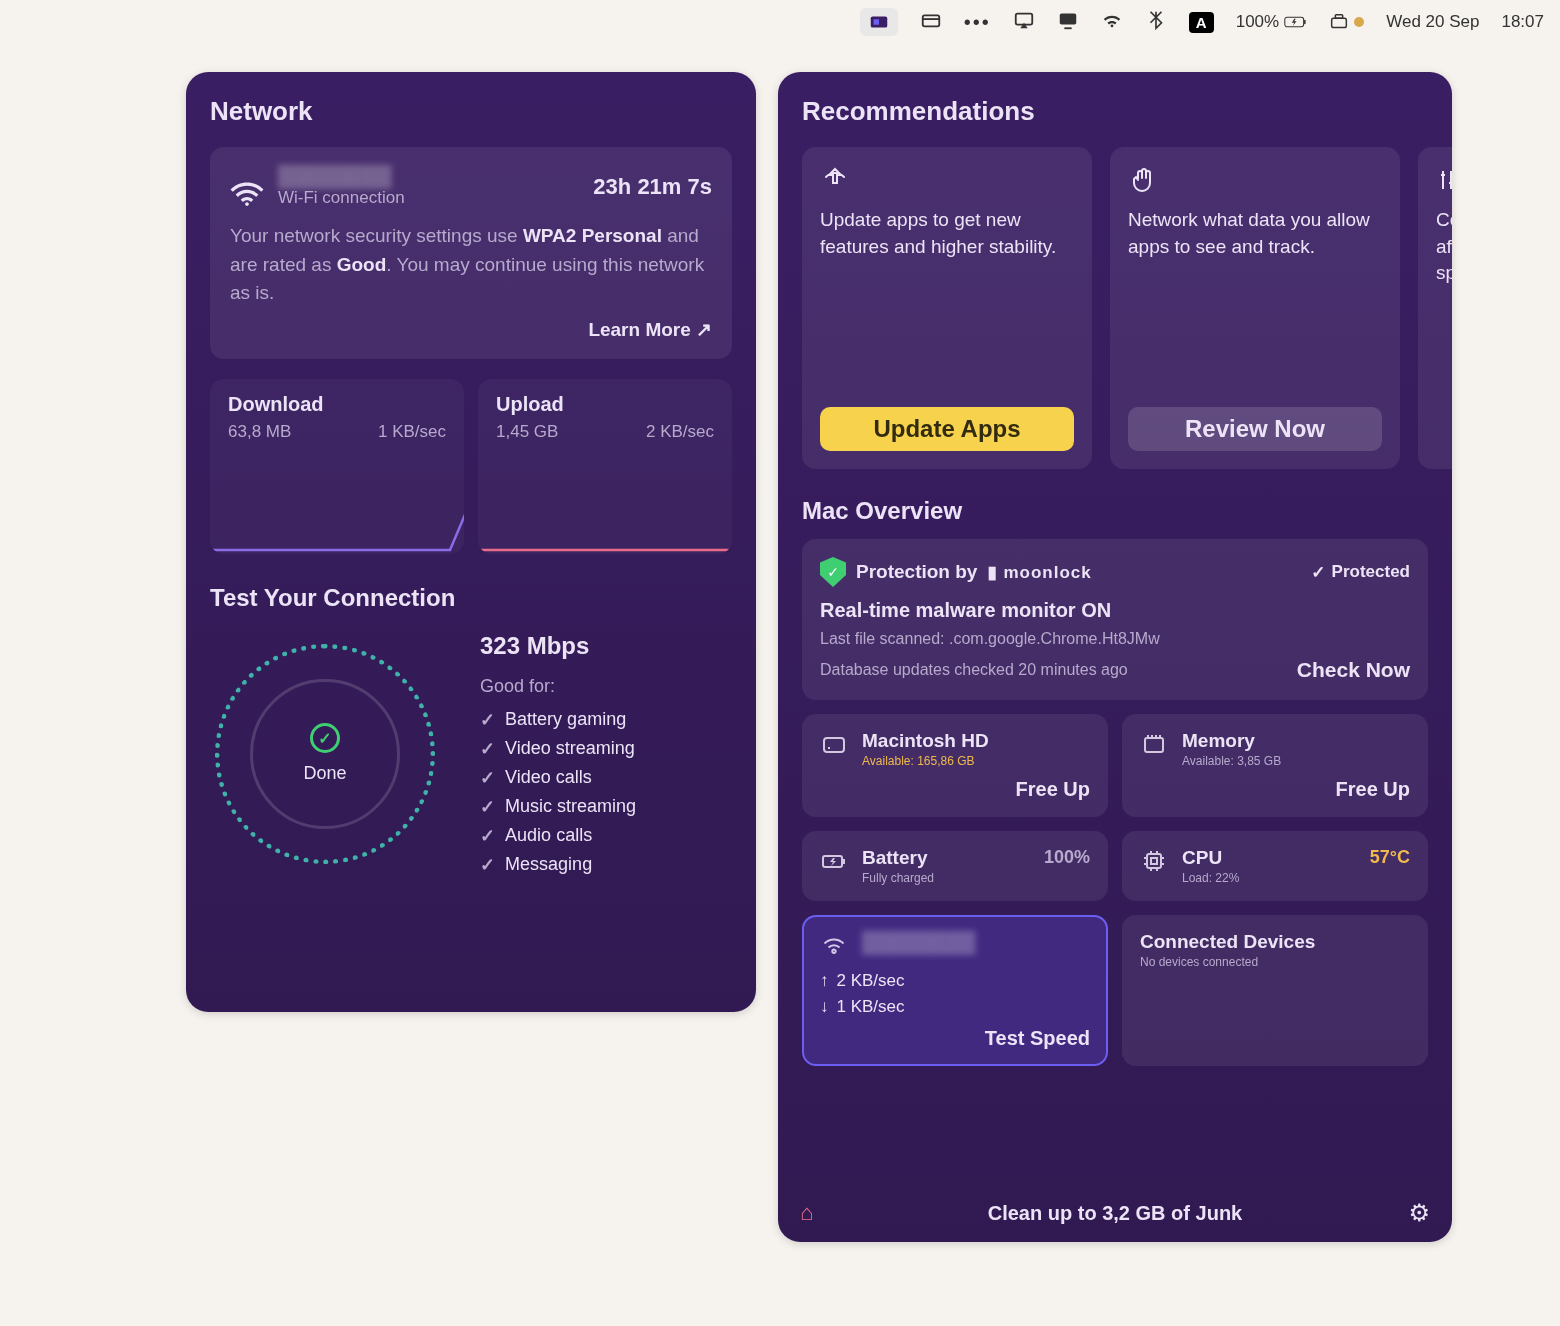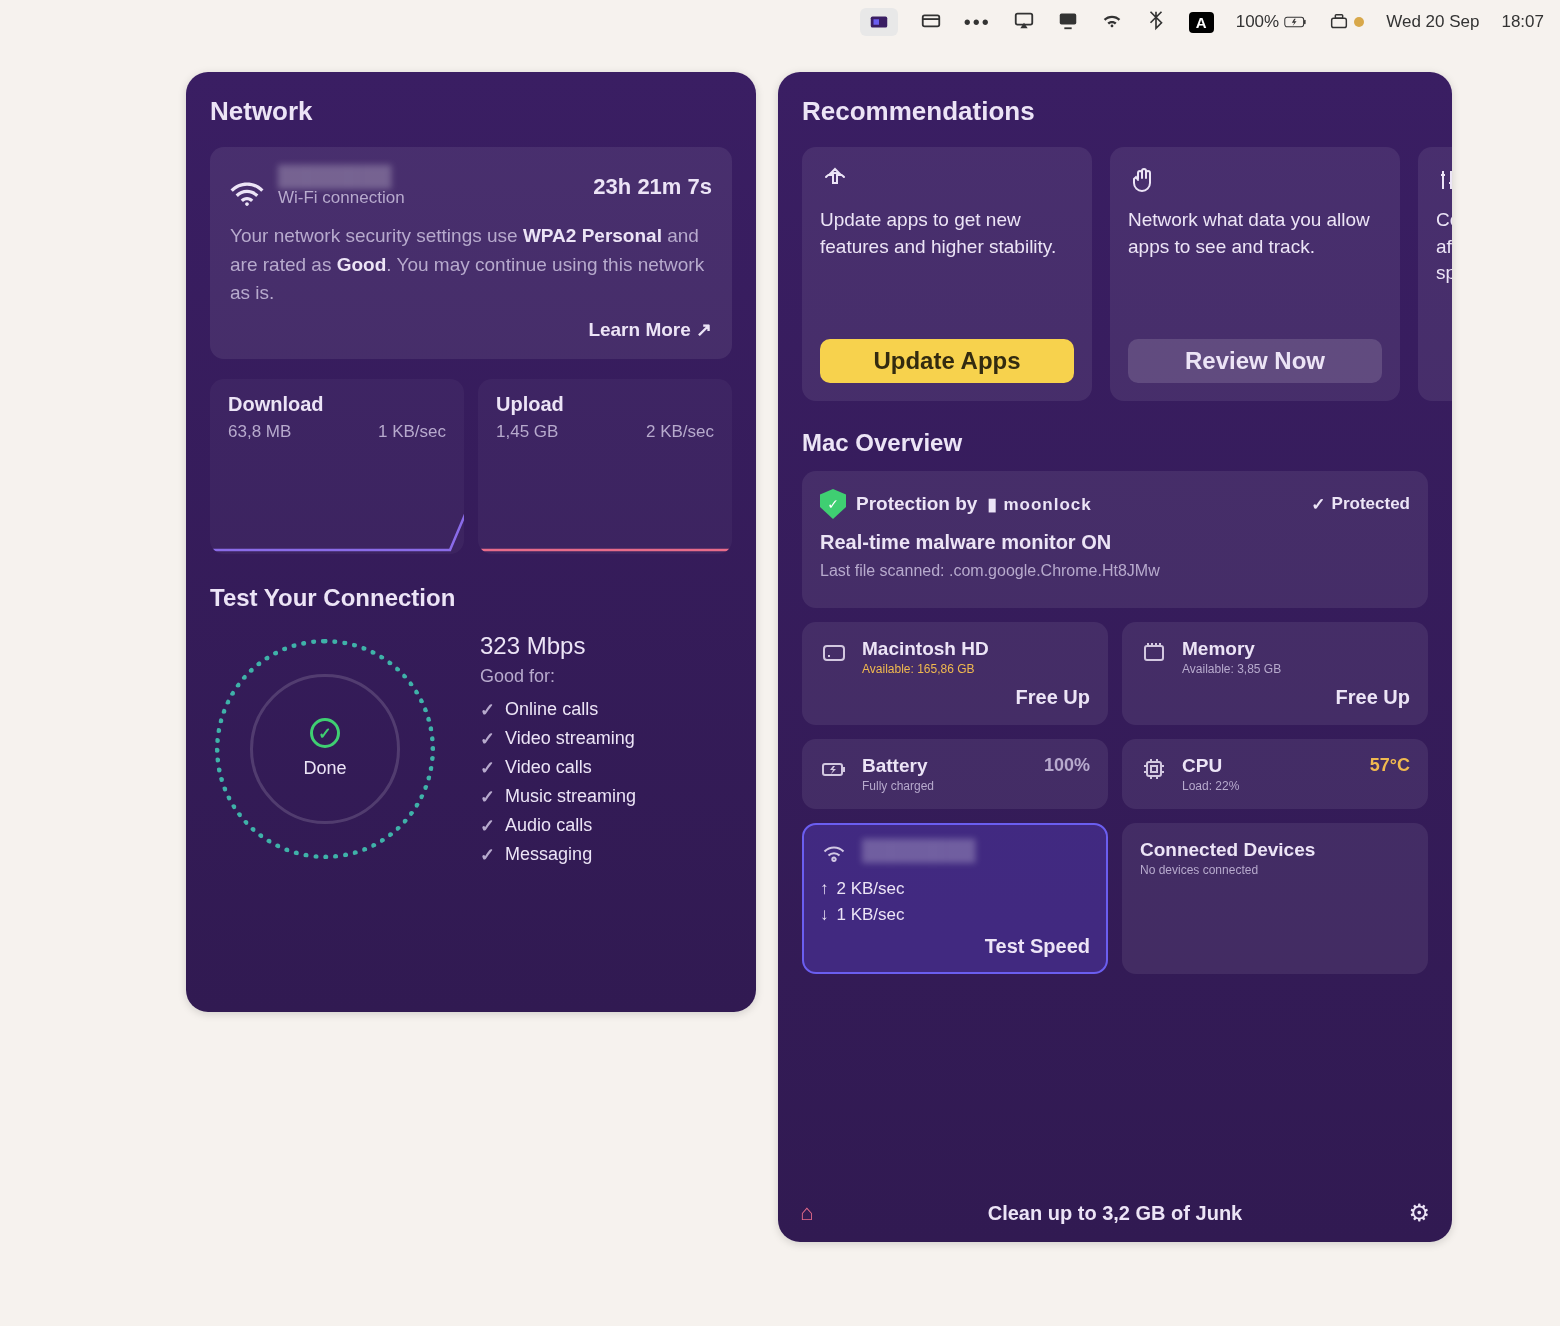--- a/index.html
+++ b/index.html
@@ -51,29 +51,29 @@
 
     
     .panel h3 { font-size: 24px; font-weight: 700; margin-bottom: 20px; }
     .test-row { display: flex; gap: 40px; align-items: center; }
     .gauge-wrap { width: 230px; height: 230px; position: relative; display: flex; align-items: center; justify-content: center; }
     .gauge-outer { width: 220px; height: 220px; border-radius: 50%; border: 5px dotted #3fb2a9; display: flex; align-items: center; justify-content: center; position: relative; }
     .gauge-inner { width: 150px; height: 150px; border-radius: 50%; border: 3px solid rgba(255,255,255,0.15); display: flex; flex-direction: column; align-items: center; justify-content: center; gap: 10px; }
     .done-check { width: 30px; height: 30px; border: 3px solid #3fcf72; border-radius: 50%; display: flex; align-items: center; justify-content: center; color: #3fcf72; font-weight: 700; }
     .done-label { font-size: 18px; }
 
-    .test-result .mbps { font-size: 24px; font-weight: 400; margin-bottom: 6px; }
+    .test-result .mbps { font-size: 24px; font-weight: 700; margin-bottom: 16px; }
     .test-result .good-for { font-size: 18px; color: #b7aacd; margin-bottom: 12px; }
     .good-list { list-style: none; display: flex; flex-direction: column; gap: 7px; }
     .good-list li { display: flex; gap: 10px; font-size: 18px; color: #ece4f6; }
     .good-list li::before { content: "✓"; color: #b7aacd; font-weight: 700; }
 
     
     .rec-row { display: flex; gap: 18px; margin-bottom: 28px; }
-    .rec-card { width: 290px; height: 254px; background: rgba(255,255,255,0.08); border-radius: 14px; padding: 18px; display: flex; flex-direction: column; flex-shrink: 0; }
+    .rec-card { width: 290px; height: 322px; background: rgba(255,255,255,0.08); border-radius: 14px; padding: 18px; display: flex; flex-direction: column; flex-shrink: 0; }
     .rec-card.third { width: 70px; overflow: hidden; }
     .rec-icon { width: 30px; height: 30px; margin-bottom: 12px; }
     .rec-text { font-size: 19px; line-height: 1.4; flex: 1; }
     .rec-btn { height: 44px; border-radius: 10px; border: none; font-size: 24px; font-weight: 600; }
     .rec-btn.primary { background: #f7d24d; color: #332b10; }
     .rec-btn.secondary { background: rgba(255,255,255,0.14); color: #ece4f6; }
 
     .overview-title { font-size: 24px; font-weight: 700; margin-bottom: 14px; }
 
     .prot-card { background: rgba(255,255,255,0.08); border-radius: 14px; padding: 18px; margin-bottom: 14px; }
@@ -218,21 +218,21 @@
           <div class="gauge-inner">
             <span class="done-check">✓</span>
             <span class="done-label">Done</span>
           </div>
         </div>
       </div>
       <div class="test-result">
         <div class="mbps">323 Mbps</div>
         <div class="good-for">Good for:</div>
         <ul class="good-list" id="good-list">
-            <li>Online calls</li>
+            <li>Battery gaming</li>
             <li>Video streaming</li>
             <li>Video calls</li>
             <li>Music streaming</li>
             <li>Audio calls</li>
             <li>Messaging</li>
           </ul>
       </div>
     </div>
   </div>
 
@@ -272,20 +272,24 @@
           <span class="txt">Protection by</span>
           <span class="moonlock">▮ moonlock</span>
         </div>
         <div class="prot-status">
           <span>✓</span>
           <span>Protected</span>
         </div>
       </div>
       <div class="rtm">Real-time malware monitor ON</div>
       <div class="last-scan">Last file scanned: .com.google.Chrome.Ht8JMw</div>
+      <div class="prot-foot">
+        <span class="db-update">Database updates checked 20 minutes ago</span>
+        <span class="check-now">Check Now</span>
+      </div>
     </div>
 
     <div class="ov-grid">
       <div class="ov-card">
         <div class="ov-head">
           <svg class="ov-ico" viewBox="0 0 28 28">
               <rect x="4" y="8" width="20" height="14" rx="3" stroke="#ece4f6" stroke-width="2" fill="none"></rect>
               <line x1="8" y1="18" x2="10" y2="18" stroke="#ece4f6" stroke-width="2"></line>
             </svg>
           <div>

